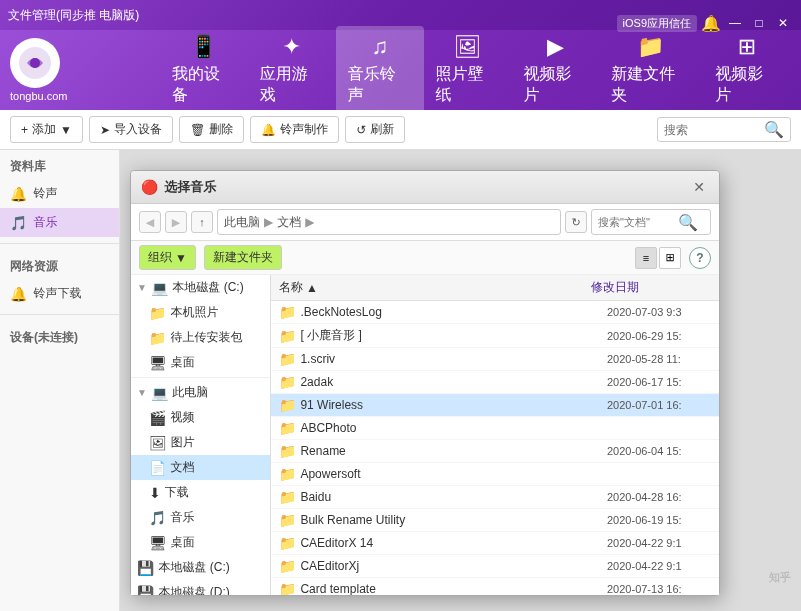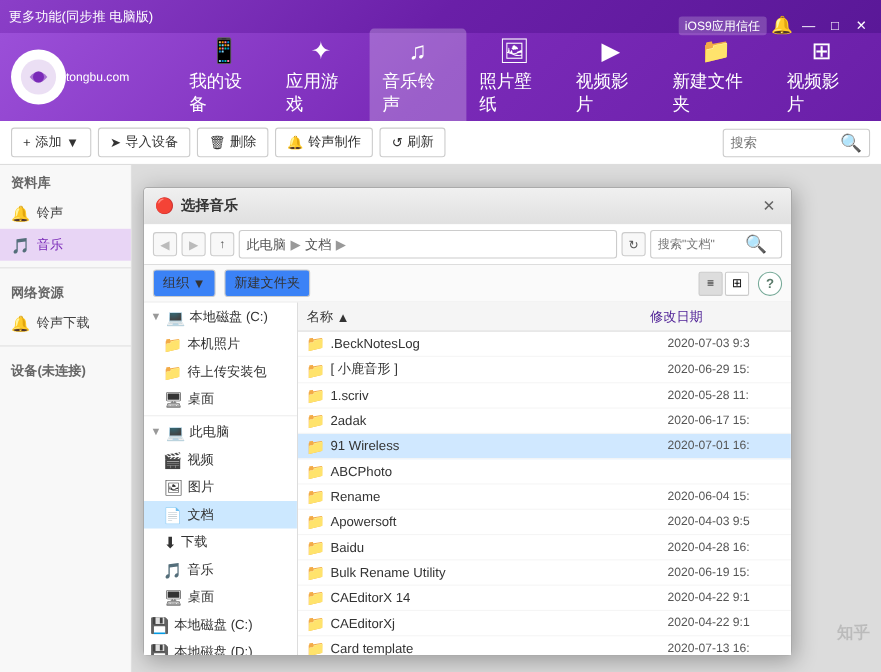--- a/index.html
+++ b/index.html
@@ -37,21 +37,22 @@
     .header-nav {
       background: linear-gradient(135deg, #9b4fd8 0%, #7a2ab8 50%, #6a1fa8 100%);
       height: 80px;
       display: flex;
       align-items: center;
       padding: 0 10px;
     }
     .logo-area {
       width: 150px;
       display: flex;
-      align-items: center;
+      flex-direction: column;
+      align-items: flex-start;
     }
     .logo-circle {
       width: 50px; height: 50px;
       background: white;
       border-radius: 50%;
       display: flex; align-items: center; justify-content: center;
       color: #7a2ab8;
       font-size: 20px;
       font-weight: bold;
     }
@@ -245,21 +246,21 @@
       display: flex; align-items: center; gap: 8px;
       padding: 4px 8px;
       border-bottom: 1px solid #eee;
       background: #fafafa;
     }
     .dlg-tb-btn {
       display: flex; align-items: center; gap: 3px;
       padding: 3px 8px;
       border: 1px solid #ccc;
       border-radius: 3px;
-      background: #3b82f6;
+      background: #bef264;
       cursor: pointer;
       font-size: 12px;
       color: #333;
     }
     .view-icons { margin-left: auto; display: flex; gap: 2px; }
     .view-icon-btn {
       width: 22px; height: 22px;
       display: flex; align-items: center; justify-content: center;
       border: 1px solid #ccc;
       border-radius: 2px;
@@ -351,30 +352,30 @@
       font-size: 11px;
       color: #555;
     }
     .file-icon { font-size: 14px; }
 
     
     .watermark {
       position: absolute;
       bottom: 26px;
       right: 10px;
-      font-size: 15px;
+      font-size: 11px;
       color: rgba(0,0,0,0.15);
       font-weight: bold;
     }
   </style>
 </head>
 <body>
 
 <div class="title-bar">
-  <span class="title-bar-text">更多功能(同步推 电脑版)</span>
+  <span class="title-bar-text">文件管理(同步推 电脑版)</span>
   <div class="title-bar-right">
     <span class="ios-badge">iOS9应用信任</span>
     <span style="font-size:16px;">🔔</span>
     <span class="title-bar-btn">—</span>
     <span class="title-bar-btn">□</span>
     <span class="title-bar-btn close">✕</span>
   </div>
 </div>
 
 <div class="header-nav">
@@ -635,21 +636,20 @@
                   <span class="file-icon">📁</span>
                   <span>Rename</span>
                 </div>
               <div class="file-cell-date">2020-06-04 15:</div>
             </div>
             <div class="file-row">
               <div class="file-cell-name">
                   <span class="file-icon">📁</span>
                   <span>Apowersoft</span>
                 </div>
-              <div class="file-cell-date">2020-04-03 9:5</div>
             </div>
             <div class="file-row">
               <div class="file-cell-name">
                   <span class="file-icon">📁</span>
                   <span>Baidu</span>
                 </div>
               <div class="file-cell-date">2020-04-28 16:</div>
             </div>
             <div class="file-row">
               <div class="file-cell-name">

